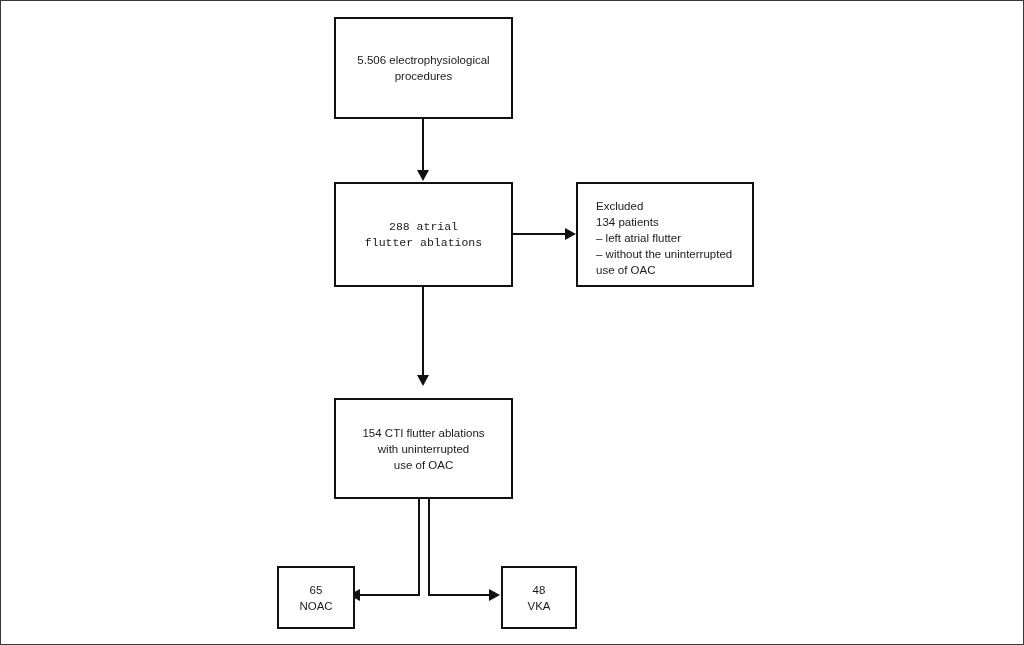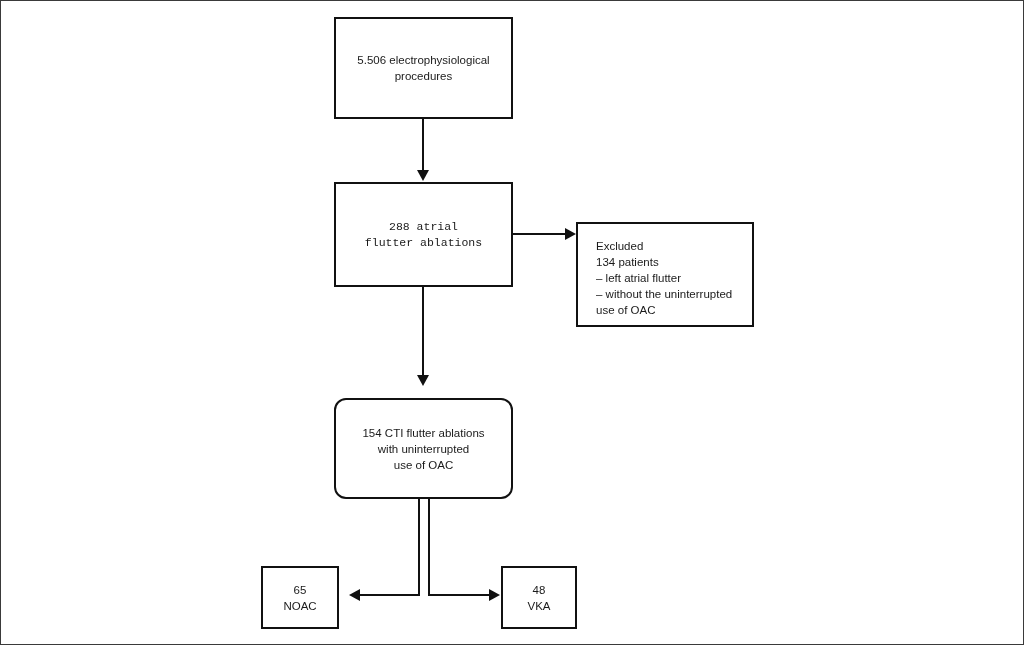--- a/index.html
+++ b/index.html
@@ -96,46 +96,46 @@
   <div class="arrow-down" style="left:416px; top:169px;"></div>
 
   <div class="box" style="left:333px; top:181px; width:179px; height:105px;font-family:Liberation Mono, monospace;">
     <div class="txt">288 atrial
 flutter ablations</div>
   </div>
 
   <div class="hline" style="left:512px; top:232px; width:55px;"></div>
   <div class="arrow-right" style="left:564px; top:227px;"></div>
 
-  <div class="box left-align" style="left:575px; top:181px; width:178px; height:105px;margin-top:40px;">
+  <div class="box left-align" style="left:575px; top:181px; width:178px; height:105px;">
     <div class="txt">Excluded
 134 patients
    – left atrial flutter
    – without the uninterrupted
       use of OAC</div>
   </div>
 
   <div class="vline" style="left:421px; top:286px; height:89px;"></div>
   <div class="arrow-down" style="left:416px; top:374px;"></div>
 
-  <div class="box" style="left:333px; top:397px; width:179px; height:101px;border-radius:12px;">
+  <div class="box" style="left:333px; top:397px; width:179px; height:101px;">
     <div class="txt">154 CTI flutter ablations
 with uninterrupted
 use of OAC</div>
   </div>
 
   <div class="vline" style="left:417px; top:498px; height:96px;"></div>
   <div class="hline" style="left:358px; top:593px; width:61px;"></div>
   <div class="arrow-left" style="left:348px; top:588px;"></div>
 
   <div class="vline" style="left:427px; top:498px; height:96px;"></div>
   <div class="hline" style="left:427px; top:593px; width:62px;"></div>
   <div class="arrow-right" style="left:488px; top:588px;"></div>
 
-  <div class="box" style="left:260px; top:565px; width:78px; height:63px;align-items:center;">
+  <div class="box" style="left:276px; top:565px; width:78px; height:63px;align-items:center;">
     <div class="txt">65
 NOAC</div>
   </div>
 
   <div class="box" style="left:500px; top:565px; width:76px; height:63px;">
     <div class="txt">48
 VKA</div>
   </div>
 
 </div>

